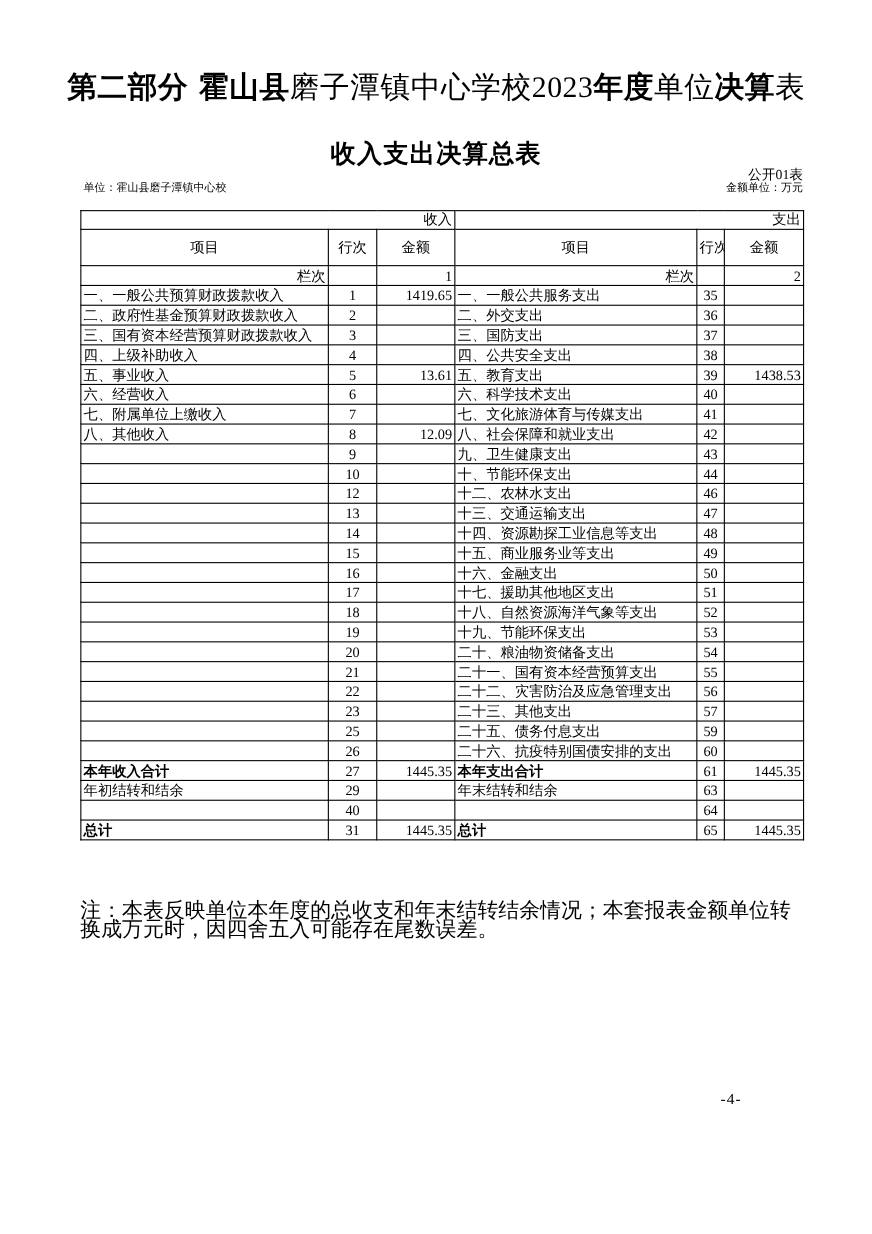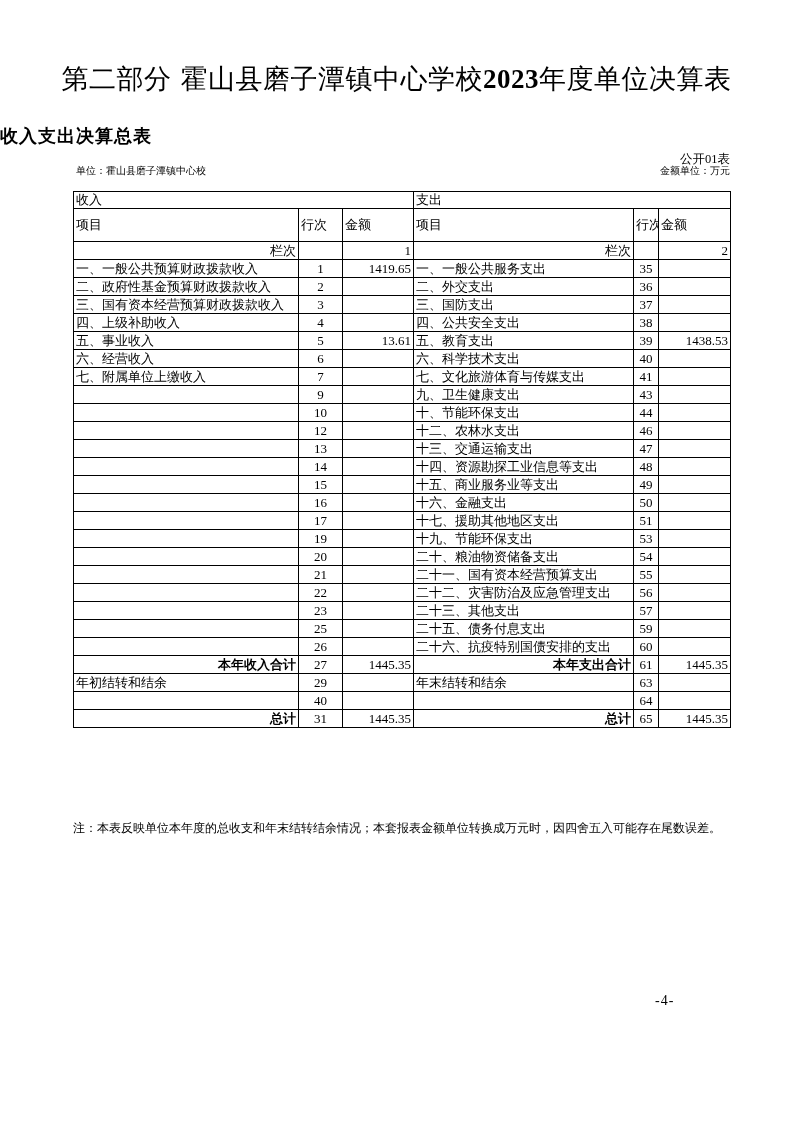--- a/index.html
+++ b/index.html
@@ -19,32 +19,33 @@
     left: 0;
     width: 100%;
     text-align: center;
     font-size: 27px;
     line-height: 34px;
     letter-spacing: 0.5px;
     white-space: nowrap;
   }
   .title .seg-hei {
     font-family: "DejaVu Sans", "Liberation Sans", sans-serif;
-    font-weight: normal;
-  }
-  .title .seg-bold { font-weight: bold; }
+    font-weight: bold;
+  }
+  .title .seg-bold { font-weight: normal; }
   .title .seg-song { font-weight: normal; font-family: Liberation Serif, serif; }
   .subtitle {
     position: absolute;
     top: 124px;
     left: 0;
     width: 100%;
+    text-align: center;
     font-family: "DejaVu Sans", "Liberation Sans", sans-serif;
     font-weight: bold;
-    font-size: 18px;
+    font-size: 23px;
     letter-spacing: 1px;
   }
   .table-code {
     position: absolute;
     top: 151px;
     right: 63px;
     font-size: 12.5px;
   }
   .meta-row {
     position: absolute;
@@ -67,39 +68,39 @@
   table.main td {
     border: 1px solid #000;
     padding: 0 2px;
     height: 18px;
     line-height: 14px;
     overflow: hidden;
     white-space: nowrap;
     box-sizing: border-box;
     vertical-align: middle;
   }
-  tr.hrow1 td { height: 17px; text-align: left; }
-  tr.hrow2 td { height: 33px; text-align: left; }
+  tr.hrow1 td { height: 17px; text-align: right; }
+  tr.hrow2 td { height: 33px; text-align: center; }
   td.wrap {
     white-space: normal;
     word-break: break-all;
     line-height: 13px;
     padding: 0 1px;
   }
   td.c-item { text-align: left; }
   td.c-no { text-align: center; }
   td.c-amt { text-align: right; }
   td.c-center { text-align: right; }
-  td.b { font-weight: bold; text-align: right; }
+  td.b { font-weight: bold; text-align: left; }
   .note {
     position: absolute;
     top: 820px;
     left: 73px;
     width: 660px;
-    font-size: 12px;
+    font-size: 19px;
     line-height: 17px;
   }
   .page-number {
     position: absolute;
     top: 993px;
     left: 655px;
     font-size: 14px;
     letter-spacing: 1px;
   }
 </style>
@@ -199,20 +200,28 @@
         </tr>
         <tr>
           <td class="c-item">七、附属单位上缴收入</td>
           <td class="c-no">7</td>
           <td class="c-amt"></td>
           <td class="c-item">七、文化旅游体育与传媒支出</td>
           <td class="c-no">41</td>
           <td class="c-amt"></td>
         </tr>
         <tr>
+          <td class="c-item">八、其他收入</td>
+          <td class="c-no">8</td>
+          <td class="c-amt">12.09</td>
+          <td class="c-item">八、社会保障和就业支出</td>
+          <td class="c-no">42</td>
+          <td class="c-amt"></td>
+        </tr>
+        <tr>
           <td class="c-item"></td>
           <td class="c-no">9</td>
           <td class="c-amt"></td>
           <td class="c-item">九、卫生健康支出</td>
           <td class="c-no">43</td>
           <td class="c-amt"></td>
         </tr>
         <tr>
           <td class="c-item"></td>
           <td class="c-no">10</td>
@@ -260,20 +269,28 @@
           <td class="c-item">十六、金融支出</td>
           <td class="c-no">50</td>
           <td class="c-amt"></td>
         </tr>
         <tr>
           <td class="c-item"></td>
           <td class="c-no">17</td>
           <td class="c-amt"></td>
           <td class="c-item">十七、援助其他地区支出</td>
           <td class="c-no">51</td>
+          <td class="c-amt"></td>
+        </tr>
+        <tr>
+          <td class="c-item"></td>
+          <td class="c-no">18</td>
+          <td class="c-amt"></td>
+          <td class="c-item">十八、自然资源海洋气象等支出</td>
+          <td class="c-no">52</td>
           <td class="c-amt"></td>
         </tr>
         <tr>
           <td class="c-item"></td>
           <td class="c-no">19</td>
           <td class="c-amt"></td>
           <td class="c-item">十九、节能环保支出</td>
           <td class="c-no">53</td>
           <td class="c-amt"></td>
         </tr>

